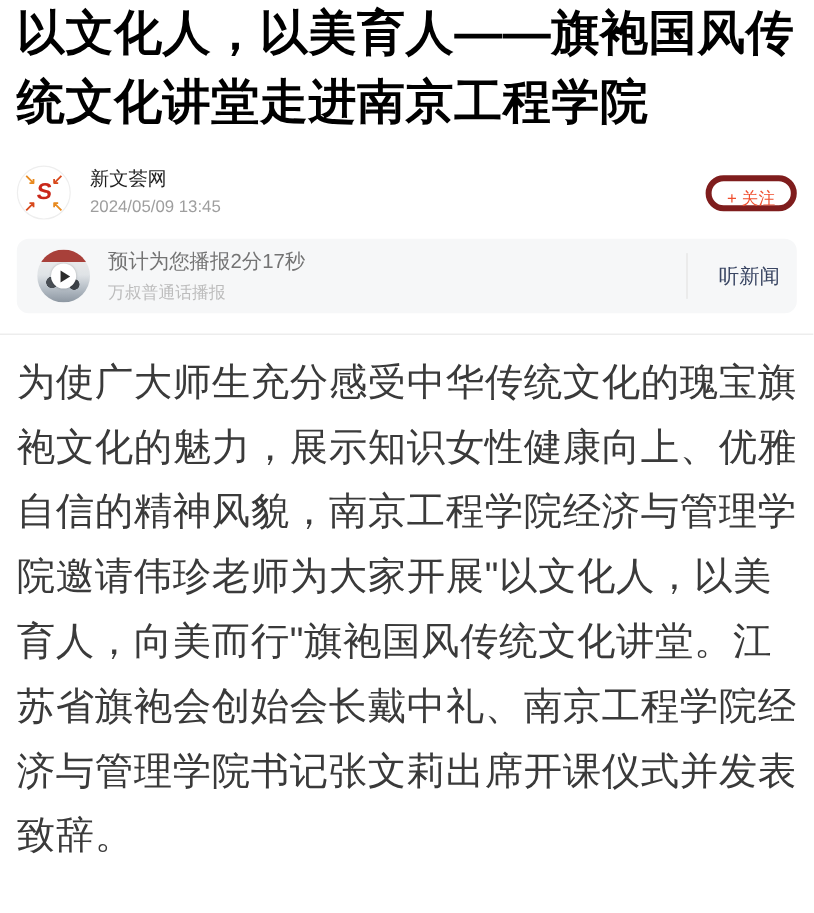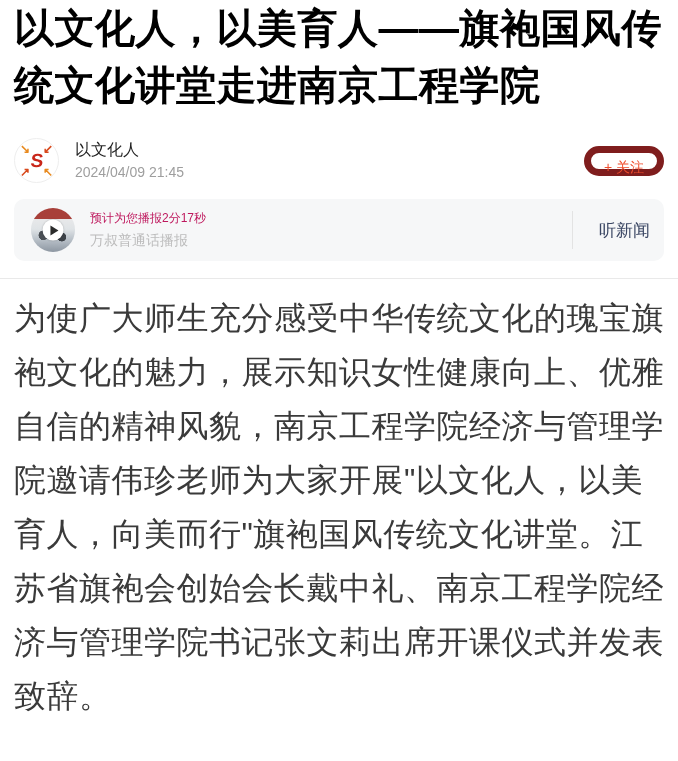--- a/index.html
+++ b/index.html
@@ -66,21 +66,21 @@
     margin-top: 5px;
     font-size: 14px;
     color: #9e9e9e;
     line-height: 1.2;
   }
   .follow-btn {
     margin-left: auto;
     height: 30px;
     padding: 0 13px;
     background: #ffffff;
-    border: 7px solid #7f1d1d;
+    border: 5px solid #7f1d1d;
     border-radius: 16px;
     color: #f04e2d;
     font-size: 14px;
     line-height: 28px;
     cursor: pointer;
     white-space: nowrap;
     font-family: "Liberation Sans", sans-serif;
   }
 
   
@@ -118,22 +118,22 @@
     position: absolute;
     top: 50%; left: 50%;
     transform: translate(-38%, -50%);
     width: 0; height: 0;
     border-left: 8px solid #2b2b2b;
     border-top: 5px solid transparent;
     border-bottom: 5px solid transparent;
   }
   .player-texts { margin-left: 15px; }
   .player-main-text {
-    font-size: 12px;
-    color: #be185d;
+    font-size: 17px;
+    color: #737373;
     line-height: 1.2;
   }
   .player-sub-text {
     margin-top: 6px;
     font-size: 14px;
     color: #bcbcbc;
     line-height: 1.2;
   }
   .player-right {
     margin-left: auto;
@@ -179,22 +179,22 @@
 
   <div class="publisher-row">
     <div class="avatar">
       <span class="arrow tl">↘</span>
       <span class="arrow tr">↙</span>
       <span class="arrow bl">↗</span>
       <span class="arrow br">↖</span>
       <span class="logo-s">S</span>
     </div>
     <div class="publisher-meta">
-      <div class="publisher-name">以文化人</div>
-      <div class="publish-time">2024/04/09 21:45</div>
+      <div class="publisher-name">新文荟网</div>
+      <div class="publish-time">2024/05/09 13:45</div>
     </div>
     <button class="follow-btn">+ 关注</button>
   </div>
 
   <div class="player-bar">
     <div class="audio-thumb">
       <span class="play-circle">
         <span class="play-triangle"></span>
       </span>
     </div>

